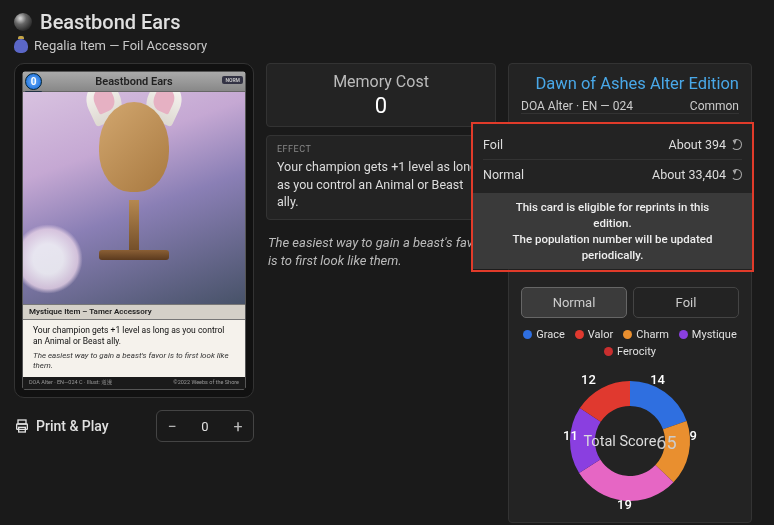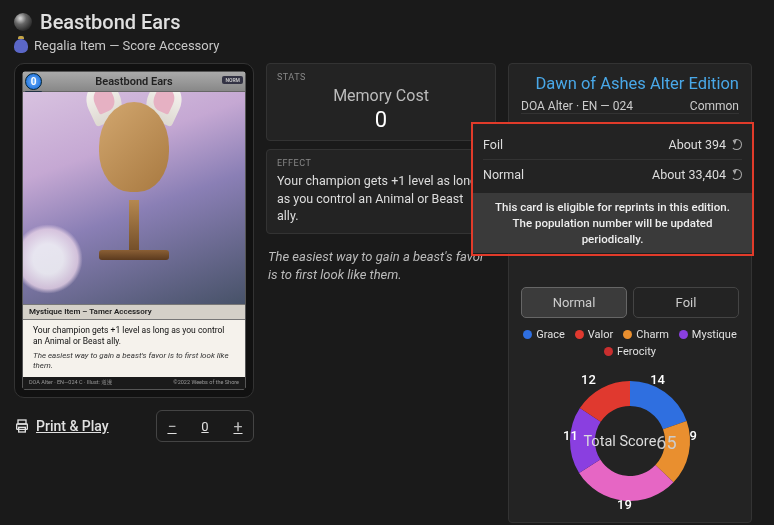--- a/index.html
+++ b/index.html
@@ -40,21 +40,21 @@
   .ear.r { right: -12px; transform: rotate(25deg) scaleX(-1); }
   .ear::after { content:""; position:absolute; inset: 6px 6px 10px 8px; background: #e6b1c3; border-radius: 50% 10% 50% 10%; }
   .stand { position: absolute; left: 50%; top: 98px; transform: translateX(-50%); width: 10px; height: 55px; background: linear-gradient(#b58850,#6e4a26); }
   .base { position: absolute; left: 50%; top: 148px; transform: translateX(-50%); width: 70px; height: 10px; background: linear-gradient(#8a5f35,#5b3a1e); border-radius: 3px; }
   .lace { position: absolute; left: -10px; bottom: 10px; width: 70px; height: 70px; background: radial-gradient(circle,#fff 30%,#e6d2e6 60%,transparent 70%); border-radius: 50%; opacity: 0.8; }
   .card-type-bar { height: 16px; background: #d4d0c8; font-size: 8px; font-weight: 600; color: #222; display: flex; align-items: center; padding: 0 6px; border-top: 1px solid #777; border-bottom: 1px solid #777; }
   .card-text { padding: 5px 10px 4px; font-size: 8.5px; color: #111; line-height: 1.3; }
   .card-flavor { padding: 0 10px 6px; font-size: 8px; font-style: italic; color: #333; line-height: 1.25; }
   .card-foot { height: 12px; background: #1a1a1a; color: #999; font-size: 5.5px; display: flex; justify-content: space-between; padding: 2px 6px 0; }
 
-  .pp-row { display: flex; align-items: center; gap: 7px; margin-top: 12px; text-decoration: underline; }
+  .pp-row { display: flex; align-items: center; gap: 7px; margin-top: 12px; }
   .pp-btn { display: flex; align-items: center; gap: 6px; font-size: 14px; color: #e0e0e0; cursor: pointer; font-weight: 500; }
   .stepper { display: flex; align-items: center; border: 1px solid #444; border-radius: 6px; overflow: hidden; margin-left: auto; }
   .step-btn { width: 30px; height: 30px; display: flex; align-items: center; justify-content: center; color: #bbb; cursor: pointer; font-size: 16px; }
   .step-val { width: 36px; text-align: center; font-size: 13px; }
 
   .panel { background: #232323; border: 1px solid #333; border-radius: 4px; padding: 8px 10px; }
   .panel-header { font-size: 9px; letter-spacing: 0.5px; color: #888; text-transform: uppercase; margin-bottom: 4px; }
   .stat-label { font-size: 16px; color: #bbb; text-align: center; }
   .stat-value { font-size: 22px; text-align: center; color: #fff; margin-top: 2px; }
   .effect-text { font-size: 12.5px; color: #ddd; line-height: 1.4; }
@@ -62,21 +62,21 @@
   .illus-link { color: #3da9e3; font-size: 13px; }
 
   .edition-title { color: #49a8e8; font-size: 16.5px; text-align: right; margin-bottom: 6px; font-weight: 400; }
   .edition-row { display: flex; justify-content: space-between; font-size: 12px; color: #ccc; border-bottom: 1px solid #333; }
   .pop-row { display: flex; justify-content: space-between; align-items: center; font-size: 12.5px; color: #ddd; padding: 7px 0; }
   .refresh { width: 11px; height: 11px; border: 1.5px solid #aaa; border-left-color: transparent; border-radius: 50%; display: inline-block; margin-left: 5px; position: relative; vertical-align: -1px; }
   .refresh::after { content:""; position:absolute; top:-2px; left:-2px; border: 3px solid transparent; border-right-color:#aaa; transform: rotate(20deg); }
 
   .callout { position: absolute; top: 59px; left: -37px; width: 283px; border: 2.5px solid #e13b2a; background: rgba(30,30,30,0.6); z-index: 10; padding-bottom: 1px; }
   .callout .pop-panel { background: #232323; margin: 0; border: none; padding: 6px 10px 4px; }
-  .callout-msg { background: #3a3a3a; color: #eee; font-size: 11.5px; text-align: center; padding: 6px 8px; line-height: 1.4; font-weight: 500; }
+  .callout-msg { background: #3a3a3a; color: #eee; font-size: 11.5px; text-align: center; padding: 6px 24px; line-height: 1.4; font-weight: 500; }
 
   .toggle-row { display: flex; gap: 6px; margin-top: 45px; }
   .toggle-btn { flex: 1; text-align: center; padding: 7px 0; border: 1px solid #444; border-radius: 5px; font-size: 13px; color: #ccc; cursor: pointer; }
   .toggle-btn.active { background: #3b3b3b; border-color: #666; }
 
   .legend { display: flex; flex-wrap: wrap; justify-content: center; gap: 4px 10px; font-size: 11px; margin-top: 10px; }
   .legend span { display: flex; align-items: center; gap: 4px; }
   .dot { width: 9px; height: 9px; border-radius: 50%; }
 
   .donut-wrap { position: relative; width: 150px; height: 150px; margin: 8px auto 0; }
@@ -87,21 +87,21 @@
 </style>
 </head>
 <body>
 
 <div class="header-row">
   <div class="orb"></div>
   <div class="title">Beastbond Ears</div>
 </div>
 <div class="subtitle-row">
   <div class="bag"></div>
-  <div>Regalia Item — Score Accessory</div>
+  <div>Regalia Item — Foil Accessory</div>
 </div>
 
 <div class="main">
 
   <div class="col-left">
     <div class="card-frame">
       <div class="card-inner">
         <div class="card-top">
           <div class="cost-circle">0</div>
           <div class="cost-lbl">COST</div>
@@ -139,21 +139,20 @@
       <div class="stepper">
         <div class="step-btn">−</div>
         <div class="step-val">0</div>
         <div class="step-btn">+</div>
       </div>
     </div>
   </div>
 
   <div class="col-mid">
     <div class="panel">
-      <div class="panel-header">STATS</div>
       <div class="stat-label">Memory Cost</div>
       <div class="stat-value">0</div>
     </div>
     <div class="panel">
       <div class="panel-header">EFFECT</div>
       <div class="effect-text">Your champion gets +1 level as long as you control an Animal or Beast ally.</div>
     </div>
     <div class="flavor">The easiest way to gain a beast's favor is to first look like them.</div>
   </div>
 

